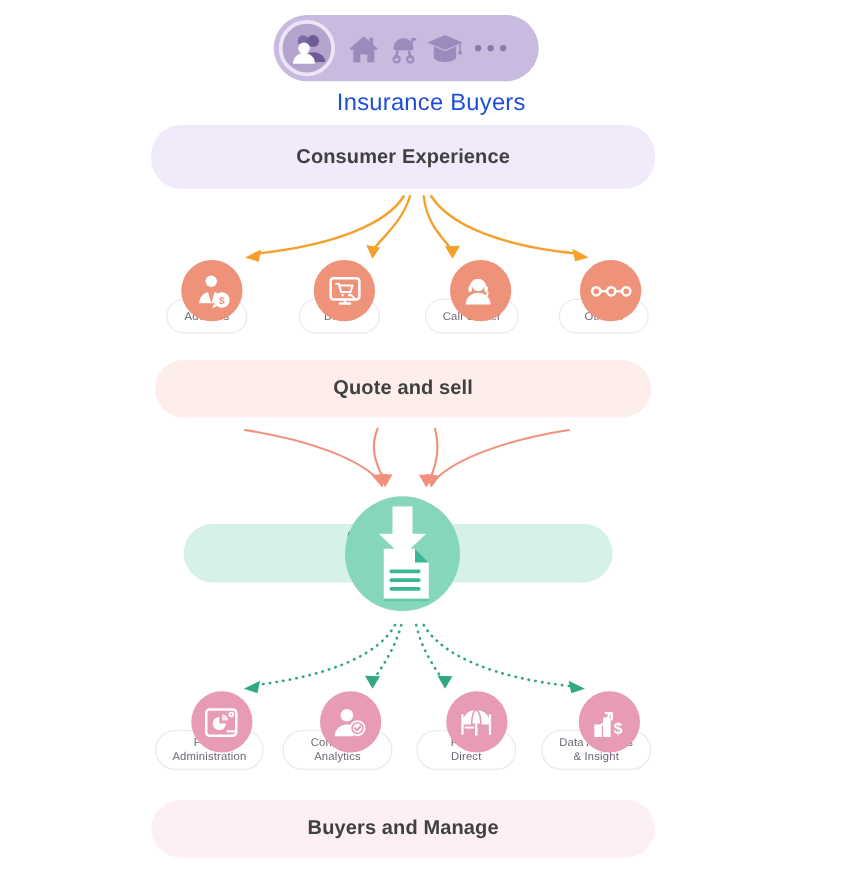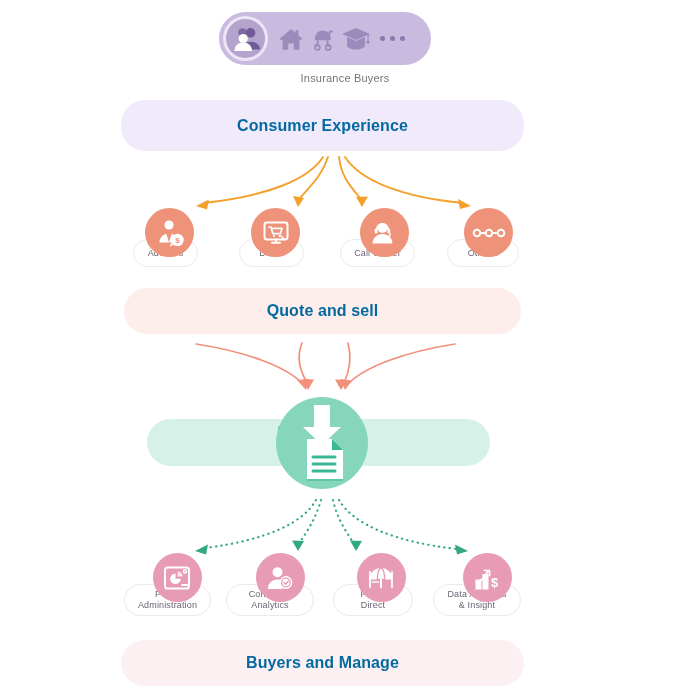--- a/index.html
+++ b/index.html
@@ -35,31 +35,31 @@
   .dots-glyph {
     display: flex; gap: 5px; align-items: center; margin-left: 4px;
   }
   .dots-glyph i {
     width: 5px; height: 5px; border-radius: 50%;
     background: #8b79ac; display: block;
   }
   .buyers-caption {
     position: absolute; left: 0; right: 0; top: 72px;
     text-align: center;
-    font-size: 11px; color: #737373; letter-spacing: .2px;
+    font-size: 19px; color: #1d4ed8; letter-spacing: .2px;
   }
 
   
   .banner {
     position: absolute;
     border-radius: 24px;
     display: flex; align-items: center; justify-content: center;
     text-align: center;
     font-weight: bold;
-    color: #0369a1;
+    color: #404040;
     font-size: 16px;
     line-height: 20px;
     letter-spacing: .1px;
   }
   .banner-consumer {
     left: 121px; top: 100px; width: 403px; height: 51px;
     background: #f0eafb;
   }
   .banner-quote {
     left: 124px; top: 288px; width: 397px; height: 46px;

